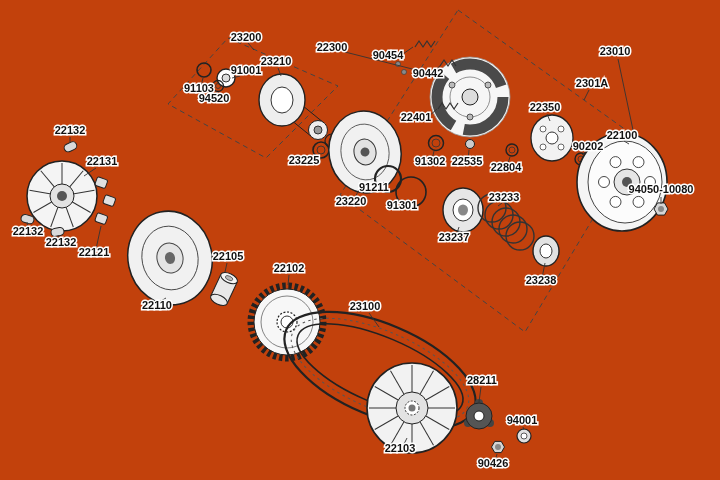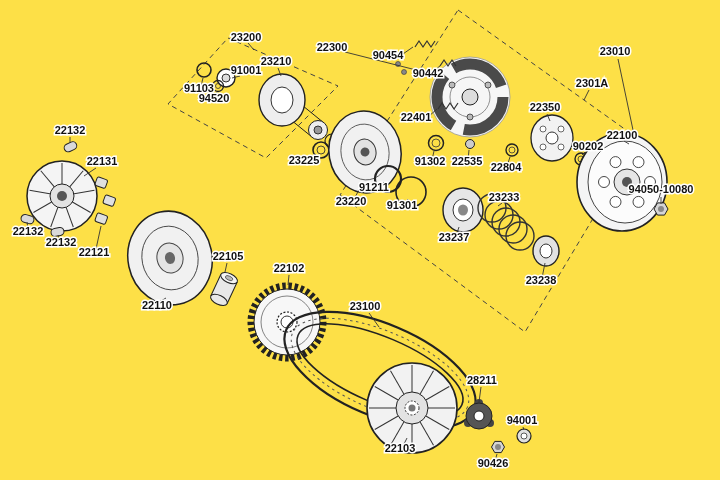--- a/index.html
+++ b/index.html
@@ -1,16 +1,16 @@
 <!DOCTYPE html>
 <html><head>
 <meta charset="utf-8">
 <style>
   html,body{margin:0;padding:0;background:#fff;}
-  .stage{position:relative;width:720px;height:480px;background:#fde047;overflow:hidden;
+  .stage{position:relative;width:720px;height:480px;background:#c2410c;overflow:hidden;
          font-family:"Liberation Sans", sans-serif;}
   svg{display:block;}
   svg text{font-family:"Liberation Sans", sans-serif;font-size:11px;font-weight:bold;fill:#111;
            stroke:#ffffff;stroke-width:3px;paint-order:stroke fill;}
   .dash{fill:none;stroke:#444;stroke-width:1;stroke-dasharray:5 4;}
   .leader{stroke:#333;stroke-width:0.9;}
 </style>
 </head>
 <body>
 

